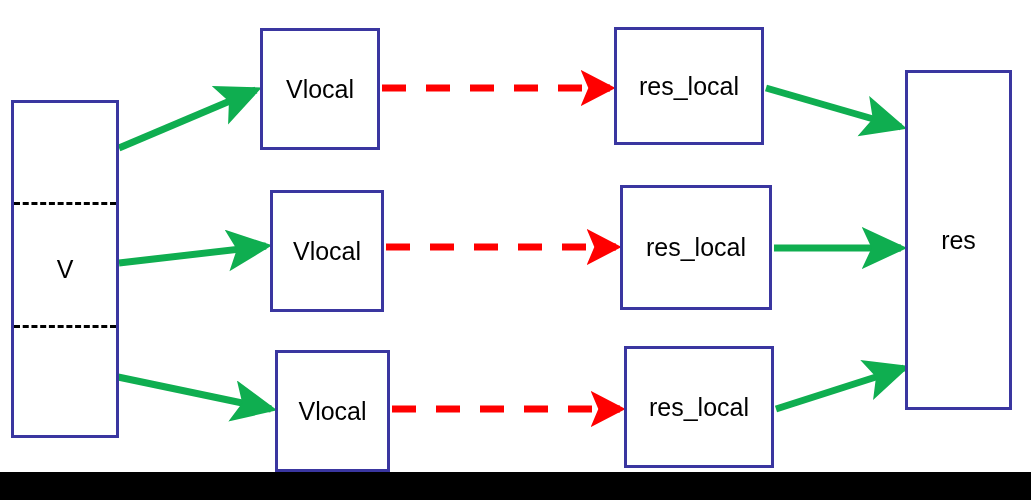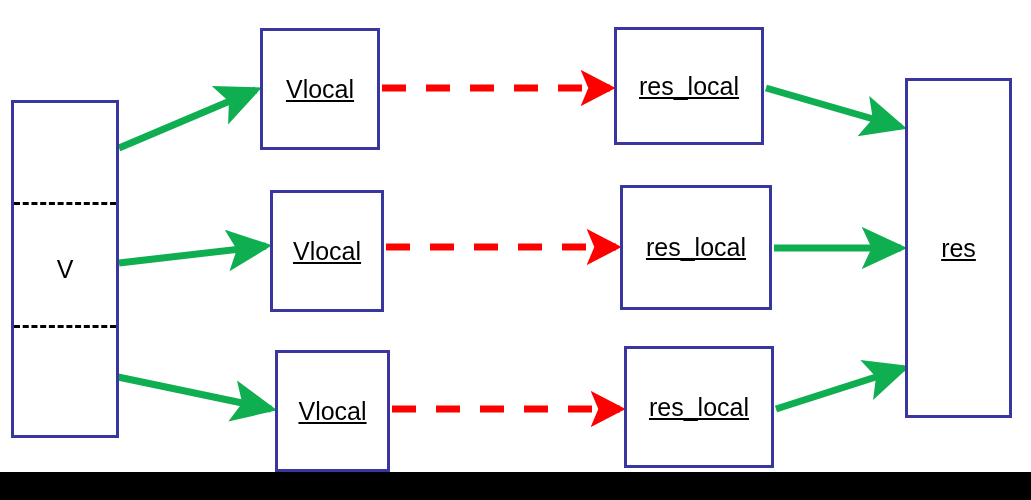--- a/index.html
+++ b/index.html
@@ -26,21 +26,20 @@
     color: #000000;
     font-size: 25px;
     font-family: "Liberation Sans", sans-serif;
     letter-spacing: 0px;
     z-index: 3;
   }
   .node-label {
     display: block;
     line-height: 1;
     white-space: nowrap;
-    text-decoration: underline;
   }
   
   #v-box {
     left: 11px;
     top: 100px;
     width: 108px;
     height: 338px;
     display: block;
   }
   #v-box .v-label {
@@ -63,21 +62,21 @@
   #v-div-2 { top: 222px; }
 
   #vlocal-top    { left: 260px; top: 28px;  width: 120px; height: 122px; }
   #vlocal-mid    { left: 270px; top: 190px; width: 114px; height: 122px; }
   #vlocal-bot    { left: 275px; top: 350px; width: 115px; height: 122px; }
 
   #reslocal-top  { left: 614px; top: 27px;  width: 150px; height: 118px; }
   #reslocal-mid  { left: 620px; top: 185px; width: 152px; height: 125px; }
   #reslocal-bot  { left: 624px; top: 346px; width: 150px; height: 122px; }
 
-  #res-box       { left: 905px; top: 78px;  width: 107px; height: 340px; }
+  #res-box       { left: 905px; top: 70px;  width: 107px; height: 340px; }
 
   svg.edges {
     position: absolute;
     left: 0; top: 0;
     width: 1031px;
     height: 500px;
     z-index: 2;
     pointer-events: none;
   }
   

